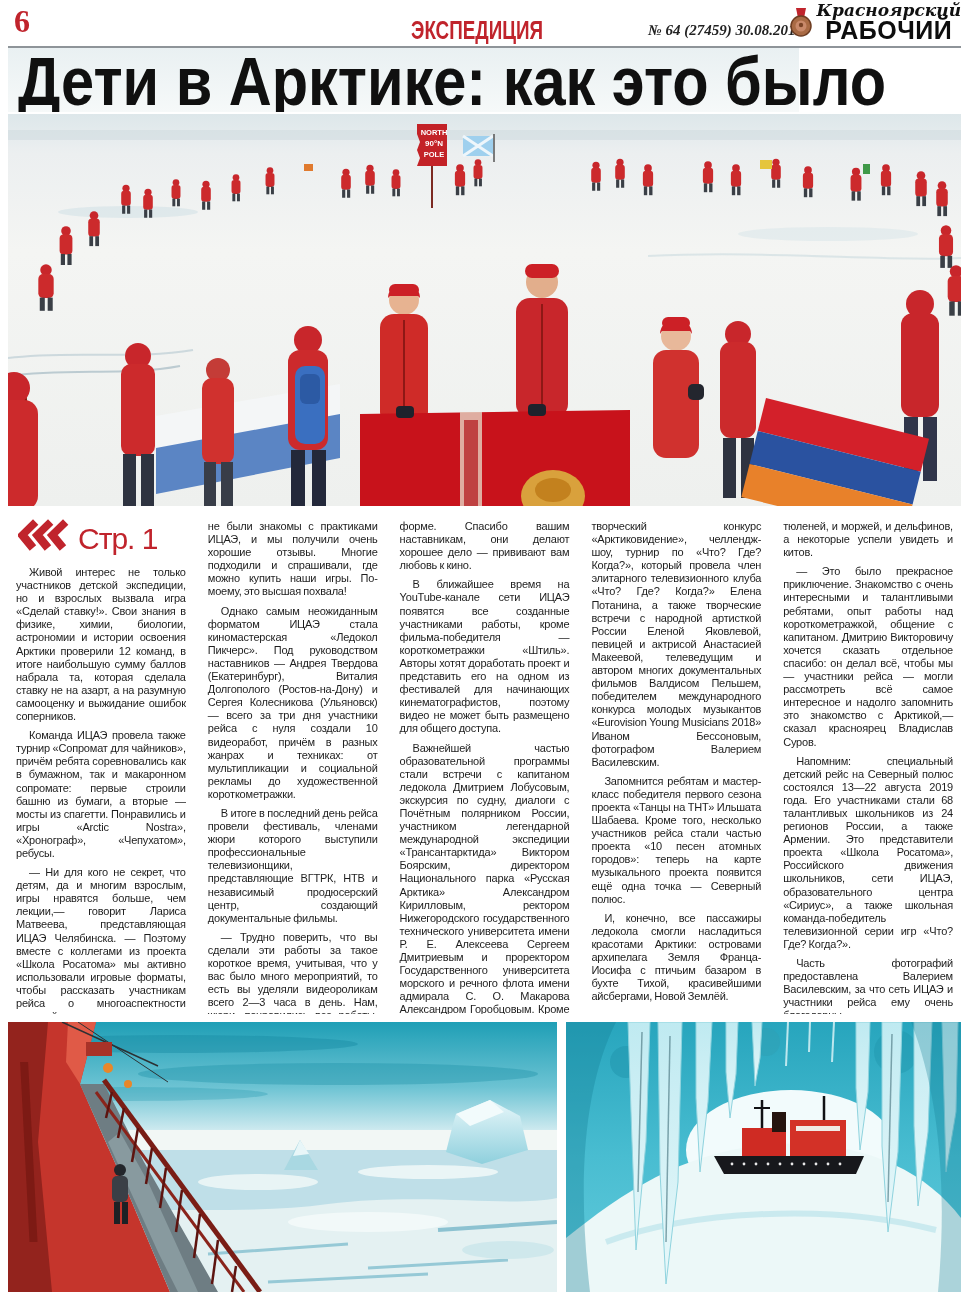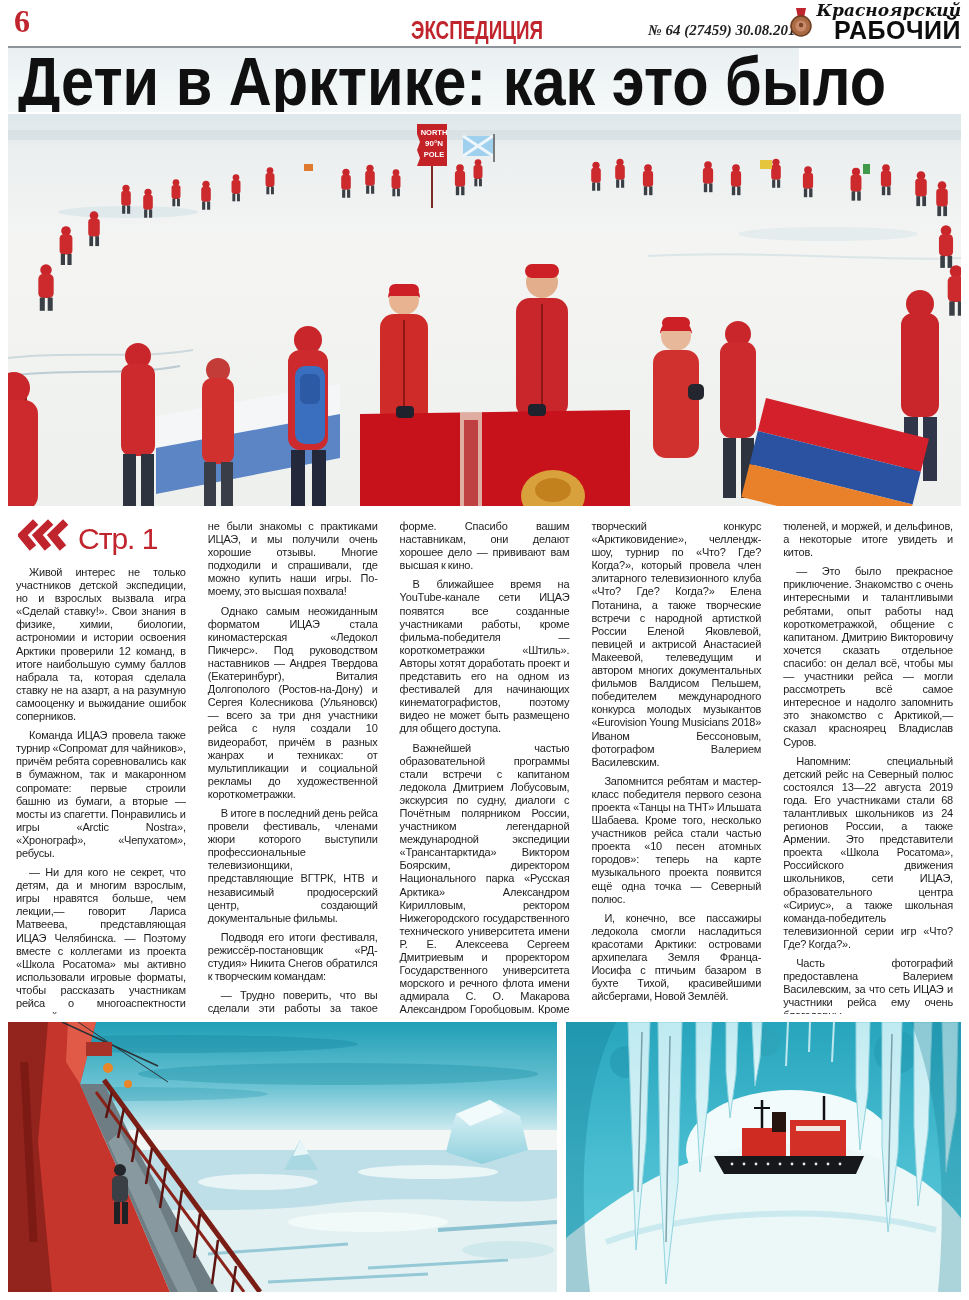--- a/index.html
+++ b/index.html
@@ -8,21 +8,21 @@
     font-family:"Liberation Sans",sans-serif;color:#1d1d1d;overflow:hidden;
   }
   
   .header{position:absolute;top:4px;left:8px;width:953px;height:42px;border-bottom:2px solid #8e9499;}
   .pagenum{position:absolute;left:6px;top:0px;font-family:"Liberation Serif",serif;font-weight:bold;
     font-size:32px;color:#c0242c;line-height:34px;}
   .section{position:absolute;left:403px;top:12px;}
   .issue{position:absolute;left:600px;top:18px;width:195px;font-family:"Liberation Serif",serif;
     font-style:italic;font-weight:bold;font-size:15px;color:#222;text-align:right;}
   .logo{position:absolute;right:0;top:-2px;display:flex;align-items:center;gap:3px;}
-  .logo-txt{text-align:right;line-height:1;}
+  .logo-txt{text-align:center;line-height:1;}
   .logo-top{font-family:"DejaVu Serif",serif;font-style:italic;font-weight:bold;font-size:17px;color:#111;display:block;}
   .logo-bottom{font-family:"Liberation Sans",sans-serif;font-weight:bold;font-size:25px;
     color:#0d0d0d;display:block;letter-spacing:0.5px;margin-top:-1px;}
   
   .headline-band{position:absolute;top:48px;left:8px;width:791px;height:64px;
     background:linear-gradient(#e9f0f2,#f6f9f9);}
   
   .photo{position:absolute;overflow:hidden;background:#fef9c3;}
   .photo-main{top:114px;left:8px;width:953px;height:392px;}
   .photo-bl{top:1022px;left:8px;width:549px;height:270px;}
@@ -234,36 +234,35 @@
       <span class="backref-label">Стр. 1</span>
     </div>
   <p>Живой интерес не только участников детской экспедиции, но и взрослых вызвала игра «Сделай ставку!». Свои знания в физике, химии, биологии, астрономии и истории освоения Арктики проверили 12 команд, в итоге наибольшую сумму баллов набрала та, которая сделала ставку не на азарт, а на разумную самооценку и выжидание ошибок соперников.</p>
       <p>Команда ИЦАЭ провела также турнир «Сопромат для чайников», причём ребята соревновались как в бумажном, так и макаронном сопромате: первые строили башню из бумаги, а вторые — мосты из спагетти. Понравились и игры «Arctic Nostra», «Хронограф», «Чепухатом», ребусы.</p>
       <p>— Ни для кого не секрет, что детям, да и многим взрослым, игры нравятся больше, чем лекции,— говорит Лариса Матвеева, представляющая ИЦАЭ Челябинска. — Поэтому вместе с коллегами из проекта «Школа Росатома» мы активно использовали игровые форматы, чтобы рассказать участникам рейса о многоаспектности атомной отрасли, истории освоения Арктики, основах физики и других естественных наук. Причём большинство участников рейса</p>
     </div>
   <div class="col">
       <p class="cont">не были знакомы с практиками ИЦАЭ, и мы получили очень хорошие отзывы. Многие подходили и спрашивали, где можно купить наши игры. По-моему, это высшая похвала!</p>
       <p>Однако самым неожиданным форматом ИЦАЭ стала киномастерская «Ледокол Пикчерс». Под руководством наставников — Андрея Твердова (Екатеринбург), Виталия Долгополого (Ростов-на-Дону) и Сергея Колесникова (Ульяновск) — всего за три дня участники рейса с нуля создали 10 видеоработ, причём в разных жанрах и техниках: от мультипликации и социальной рекламы до художественной короткометражки.</p>
       <p>В итоге в последний день рейса провели фестиваль, членами жюри которого выступили профессиональные телевизионщики, представляющие ВГТРК, НТВ и независимый продюсерский центр, создающий документальные фильмы.</p>
-      <p>Подводя его итоги фестиваля, режиссёр-постановщик «РД-студия» Никита Снегов обратился к творческим командам:</p>
       <p>— Трудно поверить, что вы сделали эти работы за такое короткое время, учитывая, что у вас было много мероприятий, то есть вы уделяли видеороликам всего 2—3 часа в день. Нам, жюри, понравились все работы. Они интересны как по содержанию, так и по</p>
     </div>
   <div class="col">
-      <p class="cont">форме. Спасибо вашим наставникам, они делают хорошее дело — прививают вам высшая к кино.</p>
+      <p class="cont">форме. Спасибо вашим наставникам, они делают хорошее дело — прививают вам любовь к кино.</p>
       <p>В ближайшее время на YouTube-канале сети ИЦАЭ появятся все созданные участниками работы, кроме фильма-победителя — короткометражки «Штиль». Авторы хотят доработать проект и представить его на одном из фестивалей для начинающих кинематографистов, поэтому видео не может быть размещено для общего доступа.</p>
       <p>Важнейшей частью образовательной программы стали встречи с капитаном ледокола Дмитрием Лобусовым, экскурсия по судну, диалоги с Почётным полярником России, участником легендарной международной экспедиции «Трансантарктида» Виктором Боярским, директором Национального парка «Русская Арктика» Александром Кирилловым, ректором Нижегородского государственного технического университета имени Р. Е. Алексеева Сергеем Дмитриевым и проректором Государственного университета морского и речного флота имени адмирала С. О. Макарова Александром Горобцовым. Кроме того, участники экспедиции проверили себя на Метапредметной олимпиаде, организованной Школой Росатома.</p>
       <p>Досуговая программа рейса, помимо игр и видеосъёмок, включала</p>
     </div>
   <div class="col">
       <p class="cont">творческий конкурс «Арктиковидение», челлендж-шоу, турнир по «Что? Где? Когда?», который провела член элитарного телевизионного клуба «Что? Где? Когда?» Елена Потанина, а также творческие встречи с народной артисткой России Еленой Яковлевой, певицей и актрисой Анастасией Макеевой, телеведущим и автором многих документальных фильмов Валдисом Пельшем, победителем международного конкурса молодых музыкантов «Eurovision Young Musicians 2018» Иваном Бессоновым, фотографом Валерием Василевским.</p>
       <p>Запомнится ребятам и мастер-класс победителя первого сезона проекта «Танцы на ТНТ» Ильшата Шабаева. Кроме того, несколько участников рейса стали частью проекта «10 песен атомных городов»: теперь на карте музыкального проекта появится ещё одна точка — Северный полюс.</p>
       <p>И, конечно, все пассажиры ледокола смогли насладиться красотами Арктики: островами архипелага Земля Франца-Иосифа с птичьим базаром в бухте Тихой, красивейшими айсбергами, Новой Землёй.</p>
     </div>
   <div class="col">
-      <p class="cont">тюленей, и моржей, и дельфинов, а некоторые итоге увидеть и китов.</p>
+      <p class="cont">тюленей, и моржей, и дельфинов, а некоторые успели увидеть и китов.</p>
       <p>— Это было прекрасное приключение. Знакомство с очень интересными и талантливыми ребятами, опыт работы над короткометражкой, общение с капитаном. Дмитрию Викторовичу хочется сказать отдельное спасибо: он делал всё, чтобы мы — участники рейса — могли рассмотреть всё самое интересное и надолго запомнить это знакомство с Арктикой,— сказал красноярец Владислав Суров.</p>
       <p>Напомним: специальный детский рейс на Северный полюс состоялся 13—22 августа 2019 года. Его участниками стали 68 талантливых школьников из 24 регионов России, а также Армении. Это представители проекта «Школа Росатома», Российского движения школьников, сети ИЦАЭ, образовательного центра «Сириус», а также школьная команда-победитель телевизионной серии игр «Что? Где? Когда?».</p>
       <p>Часть фотографий предоставлена Валерием Василевским, за что сеть ИЦАЭ и участники рейса ему очень благодарны.</p>
     </div>
 </div>
 
 <div class="photo photo-bl">
 <svg width="549" height="270" viewBox="0 0 549 270">
   <defs>
     <linearGradient id="sky1" x1="0" y1="0" x2="0" y2="1">

